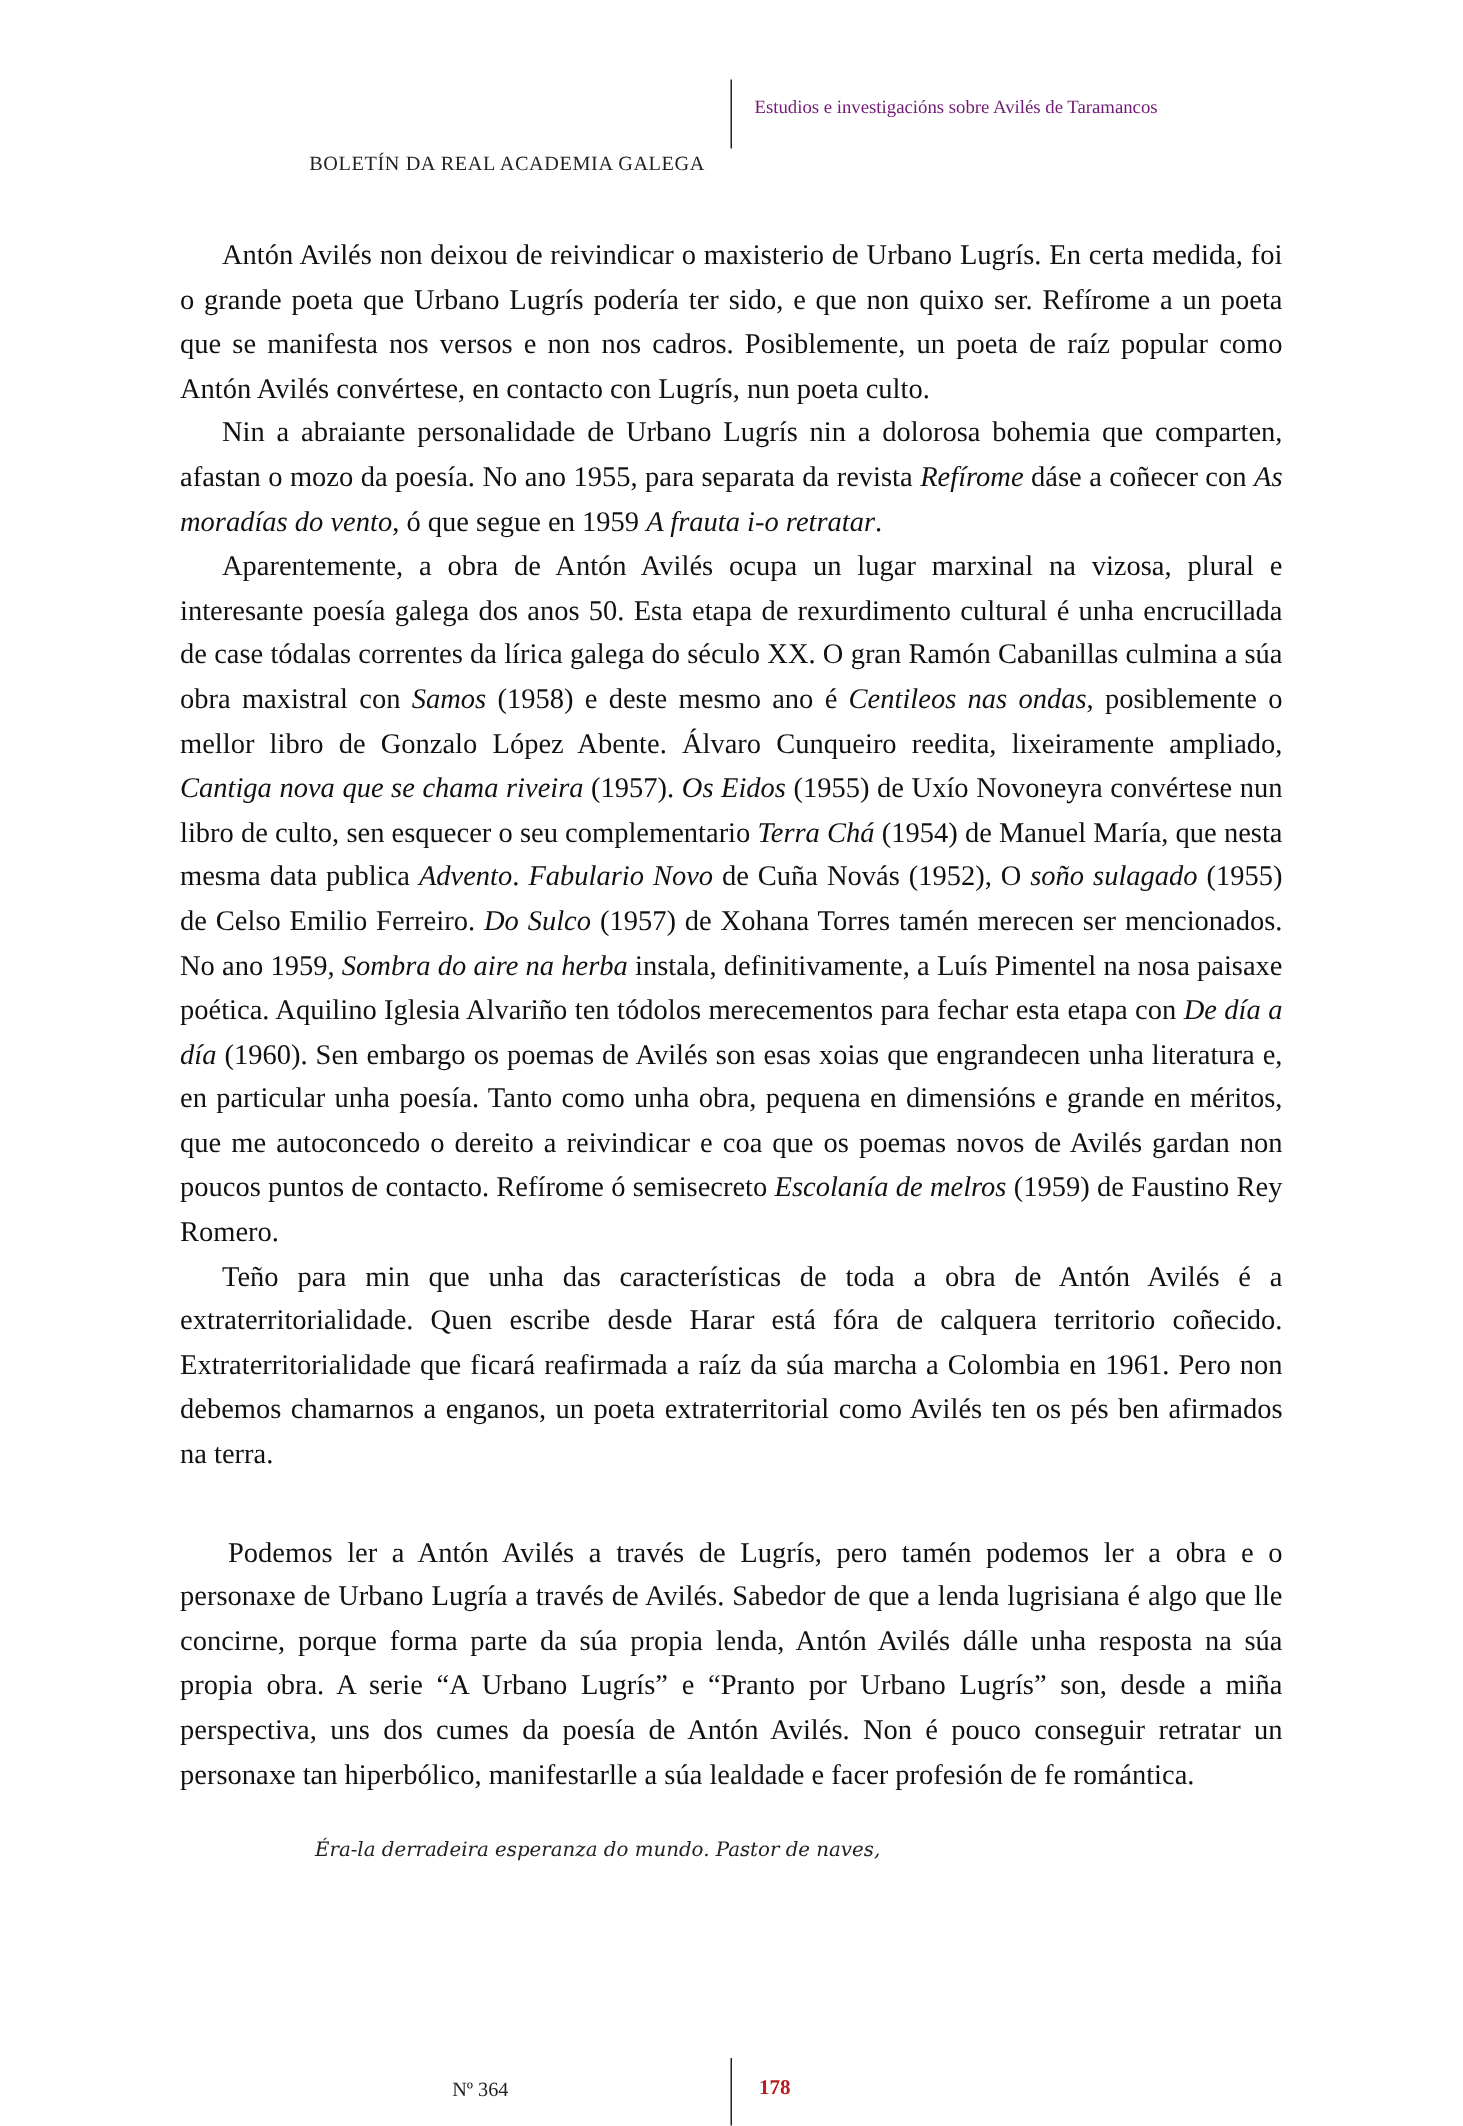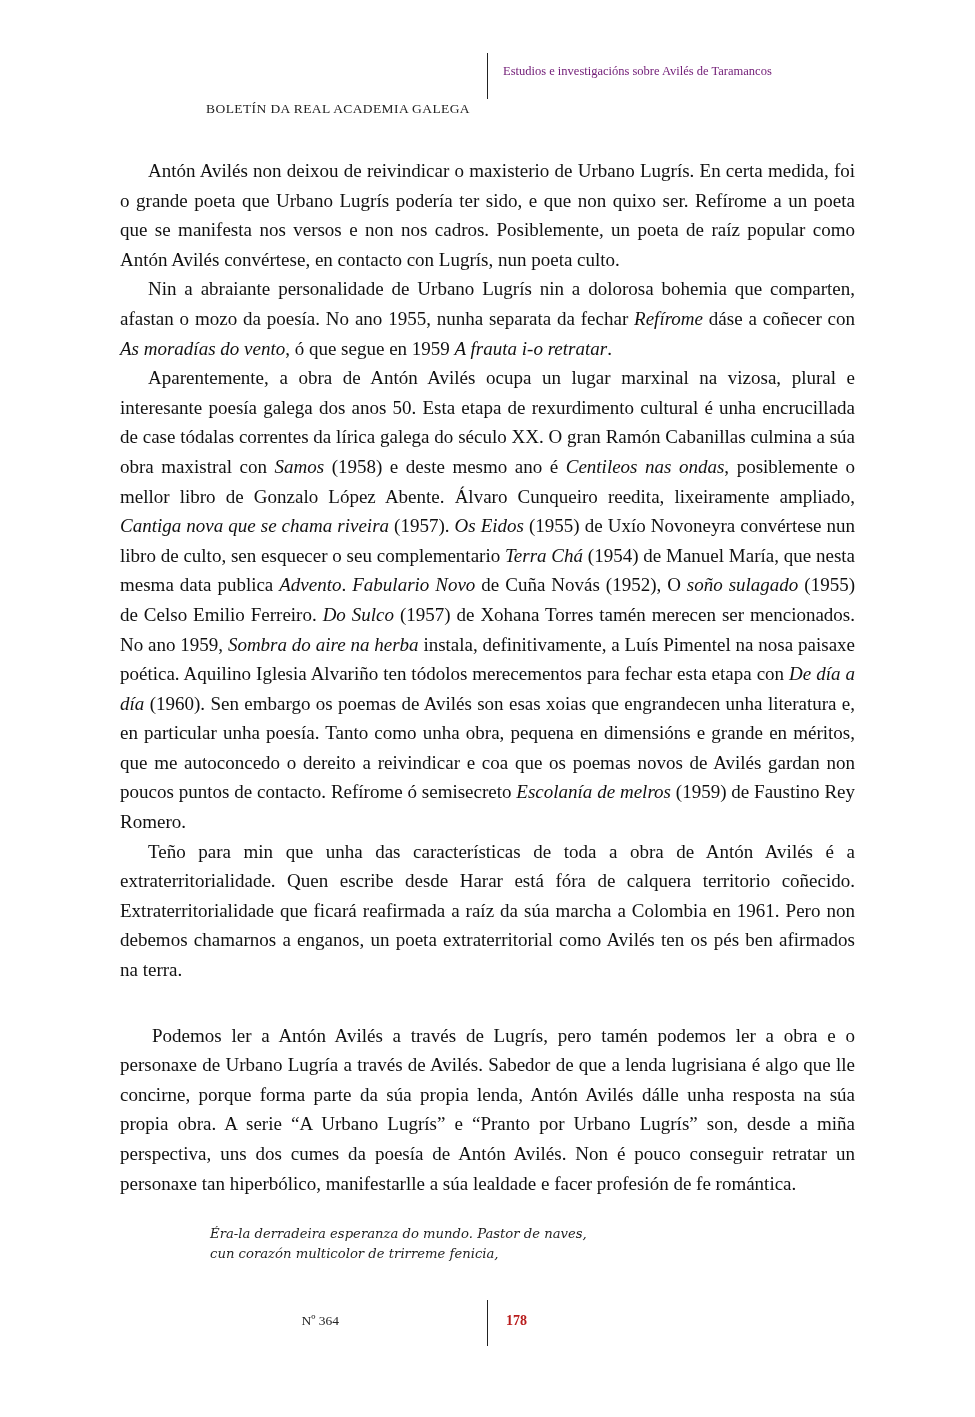--- a/index.html
+++ b/index.html
@@ -70,21 +70,21 @@
       left: 210px;
       font-family: "DejaVu Serif", serif;
       font-style: italic;
       font-size: 13.2px;
       line-height: 19.5px;
       color: #222;
     }
     .quote div { white-space: nowrap; }
     .page-footer {
       position: absolute;
-      top: 1300px;
+      top: 1372px;
       left: 0;
       width: 844px;
       height: 46px;
     }
     .issue-number {
       position: absolute;
       right: 505px;
       top: 13px;
       font-size: 13.5px;
       color: #222;
@@ -112,28 +112,27 @@
 <body>
 
 <header class="running-header">
   <span class="header-left">BOLETÍN DA REAL ACADEMIA GALEGA</span>
   <span class="header-divider"></span>
   <span class="header-right">Estudios e investigacións sobre Avilés de Taramancos</span>
 </header>
 
 <main class="body-text">
   <p class="para p1"><span>Antón Avilés non deixou de reivindicar o maxisterio de Urbano Lugrís. En certa medida, foi o grande poeta que Urbano Lugrís podería ter sido, e que non quixo ser. Refírome a un poeta que se manifesta nos versos e non nos cadros. Posiblemente, un poeta de raíz popular como Antón Avilés convértese, en contacto con Lugrís, nun poeta culto.</span></p>
-  <p class="para p2"><span>Nin a abraiante personalidade de Urbano Lugrís nin a dolorosa bohemia que comparten, afastan o mozo da poesía. No ano 1955, nunha separata da fechar </span><em>Refírome</em><span> dáse a coñecer con </span><em>As moradías do vento</em><span>, ó que segue en 1959 </span><em>A frauta i-o retratar</em><span>.</span></p>
+  <p class="para p2"><span>Nin a abraiante personalidade de Urbano Lugrís nin a dolorosa bohemia que comparten, afastan o mozo da poesía. No ano 1955, para separata da revista </span><em>Refírome</em><span> dáse a coñecer con </span><em>As moradías do vento</em><span>, ó que segue en 1959 </span><em>A frauta i-o retratar</em><span>.</span></p>
   <p class="para p3"><span>Aparentemente, a obra de Antón Avilés ocupa un lugar marxinal na vizosa, plural e interesante poesía galega dos anos 50. Esta etapa de rexurdimento cultural é unha encrucillada de case tódalas correntes da lírica galega do século XX. O gran Ramón Cabanillas culmina a súa obra maxistral con </span><em>Samos</em><span> (1958) e deste mesmo ano é </span><em>Centileos nas ondas</em><span>, posiblemente o mellor libro de Gonzalo López Abente. Álvaro Cunqueiro reedita, lixeiramente ampliado, </span><em>Cantiga nova que se chama riveira</em><span> (1957). </span><em>Os Eidos</em><span> (1955) de Uxío Novoneyra convértese nun libro de culto, sen esquecer o seu complementario </span><em>Terra Chá</em><span> (1954) de Manuel María, que nesta mesma data publica </span><em>Advento</em><span>. </span><em>Fabulario Novo</em><span> de Cuña Novás (1952), O </span><em>soño sulagado</em><span> (1955) de Celso Emilio Ferreiro. </span><em>Do Sulco</em><span> (1957) de Xohana Torres tamén merecen ser mencionados. No ano 1959, </span><em>Sombra do aire na herba</em><span> instala, definitivamente, a Luís Pimentel na nosa paisaxe poética. Aquilino Iglesia Alvariño ten tódolos merecementos para fechar esta etapa con </span><em>De día a día</em><span> (1960). Sen embargo os poemas de Avilés son esas xoias que engrandecen unha literatura e, en particular unha poesía. Tanto como unha obra, pequena en dimensións e grande en méritos, que me autoconcedo o dereito a reivindicar e coa que os poemas novos de Avilés gardan non poucos puntos de contacto. Refírome ó semisecreto </span><em>Escolanía de melros</em><span> (1959) de Faustino Rey Romero.</span></p>
   <p class="para p4"><span>Teño para min que unha das características de toda a obra de Antón Avilés é a extraterritorialidade. Quen escribe desde Harar está fóra de calquera territorio coñecido. Extraterritorialidade que ficará reafirmada a raíz da súa marcha a Colombia en 1961. Pero non debemos chamarnos a enganos, un poeta extraterritorial como Avilés ten os pés ben afirmados na terra.</span></p>
   <p class="para p5 p6"><span>Podemos ler a Antón Avilés a través de Lugrís, pero tamén podemos ler a obra e o personaxe de Urbano Lugría a través de Avilés. Sabedor de que a lenda lugrisiana é algo que lle concirne, porque forma parte da súa propia lenda, Antón Avilés dálle unha resposta na súa propia obra. A serie “A Urbano Lugrís” e “Pranto por Urbano Lugrís” son, desde a miña perspectiva, uns dos cumes da poesía de Antón Avilés. Non é pouco conseguir retratar un personaxe tan hiperbólico, manifestarlle a súa lealdade e facer profesión de fe romántica.</span></p>
 </main>
 
-<blockquote class="quote" style="margin:0;">
+<blockquote class="quote" style="margin:0;text-align:center;">
   <div>Éra-la derradeira esperanza do mundo. Pastor de naves,</div>
-  <div>cun corazón multicolor de trirreme fenicia,</div>
 </blockquote>
 
 <footer class="page-footer">
   <span class="issue-number">Nº 364</span>
   <span class="footer-divider"></span>
   <span class="page-number">178</span>
 </footer>
 
 </body></html>

